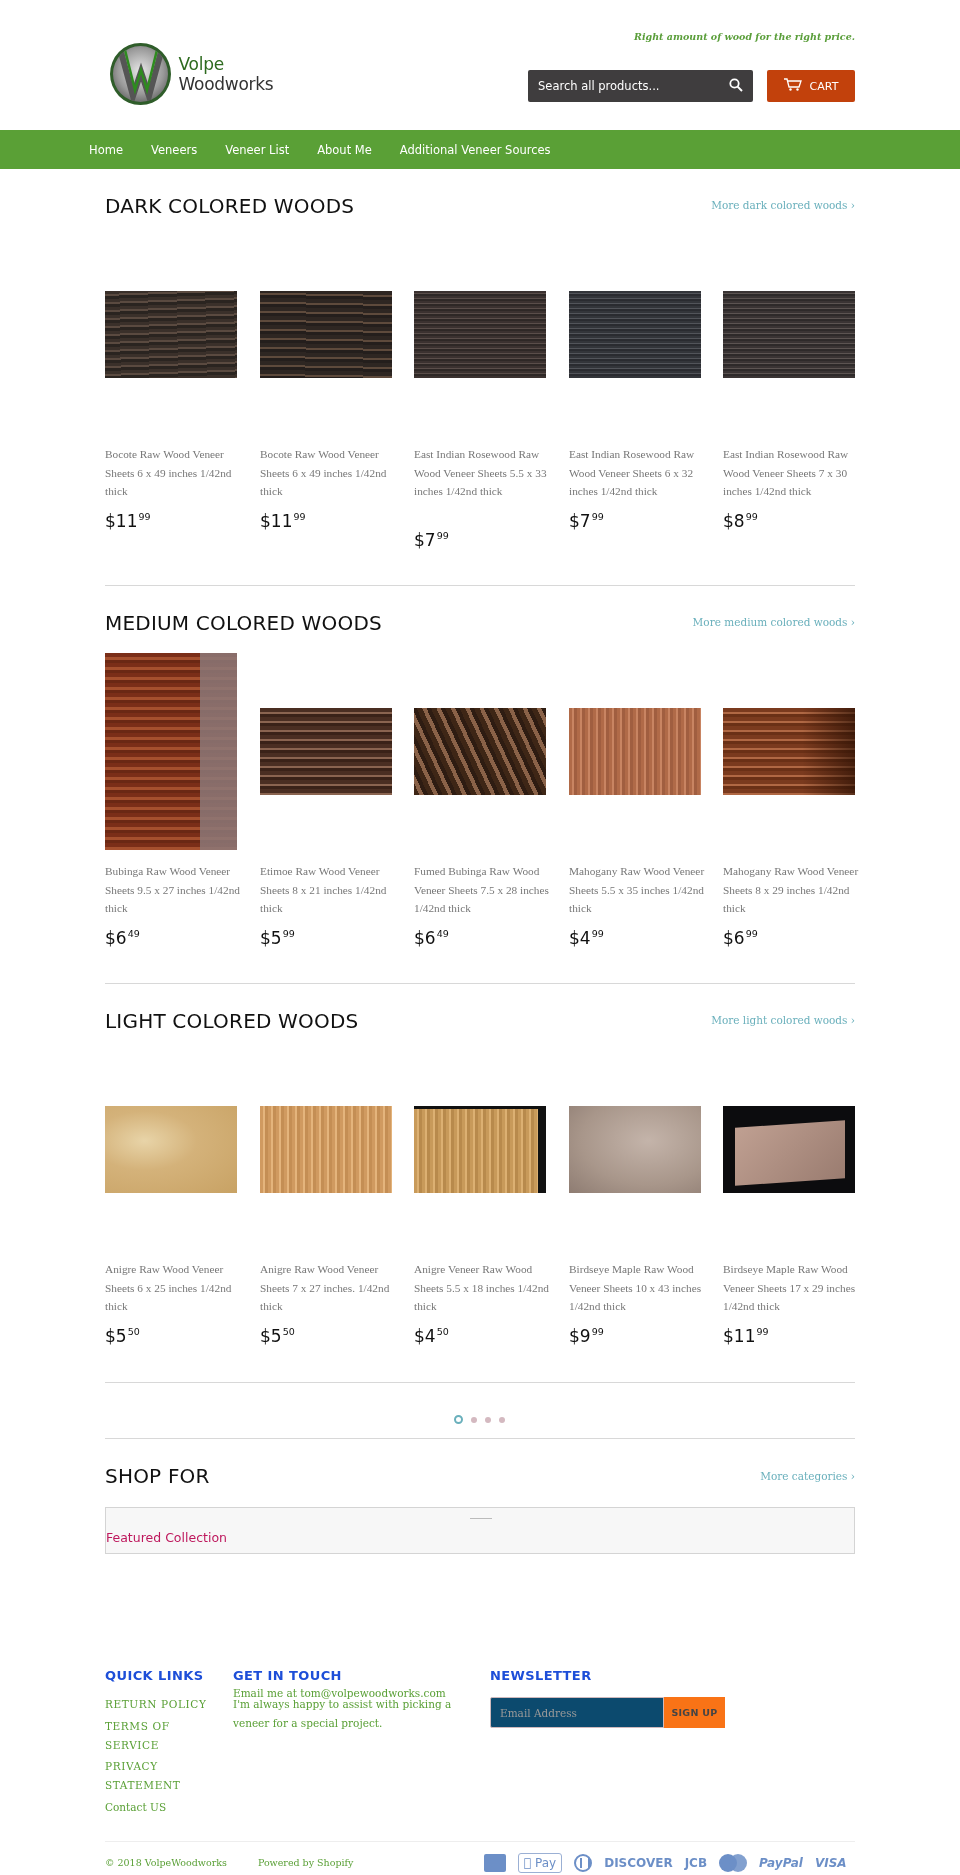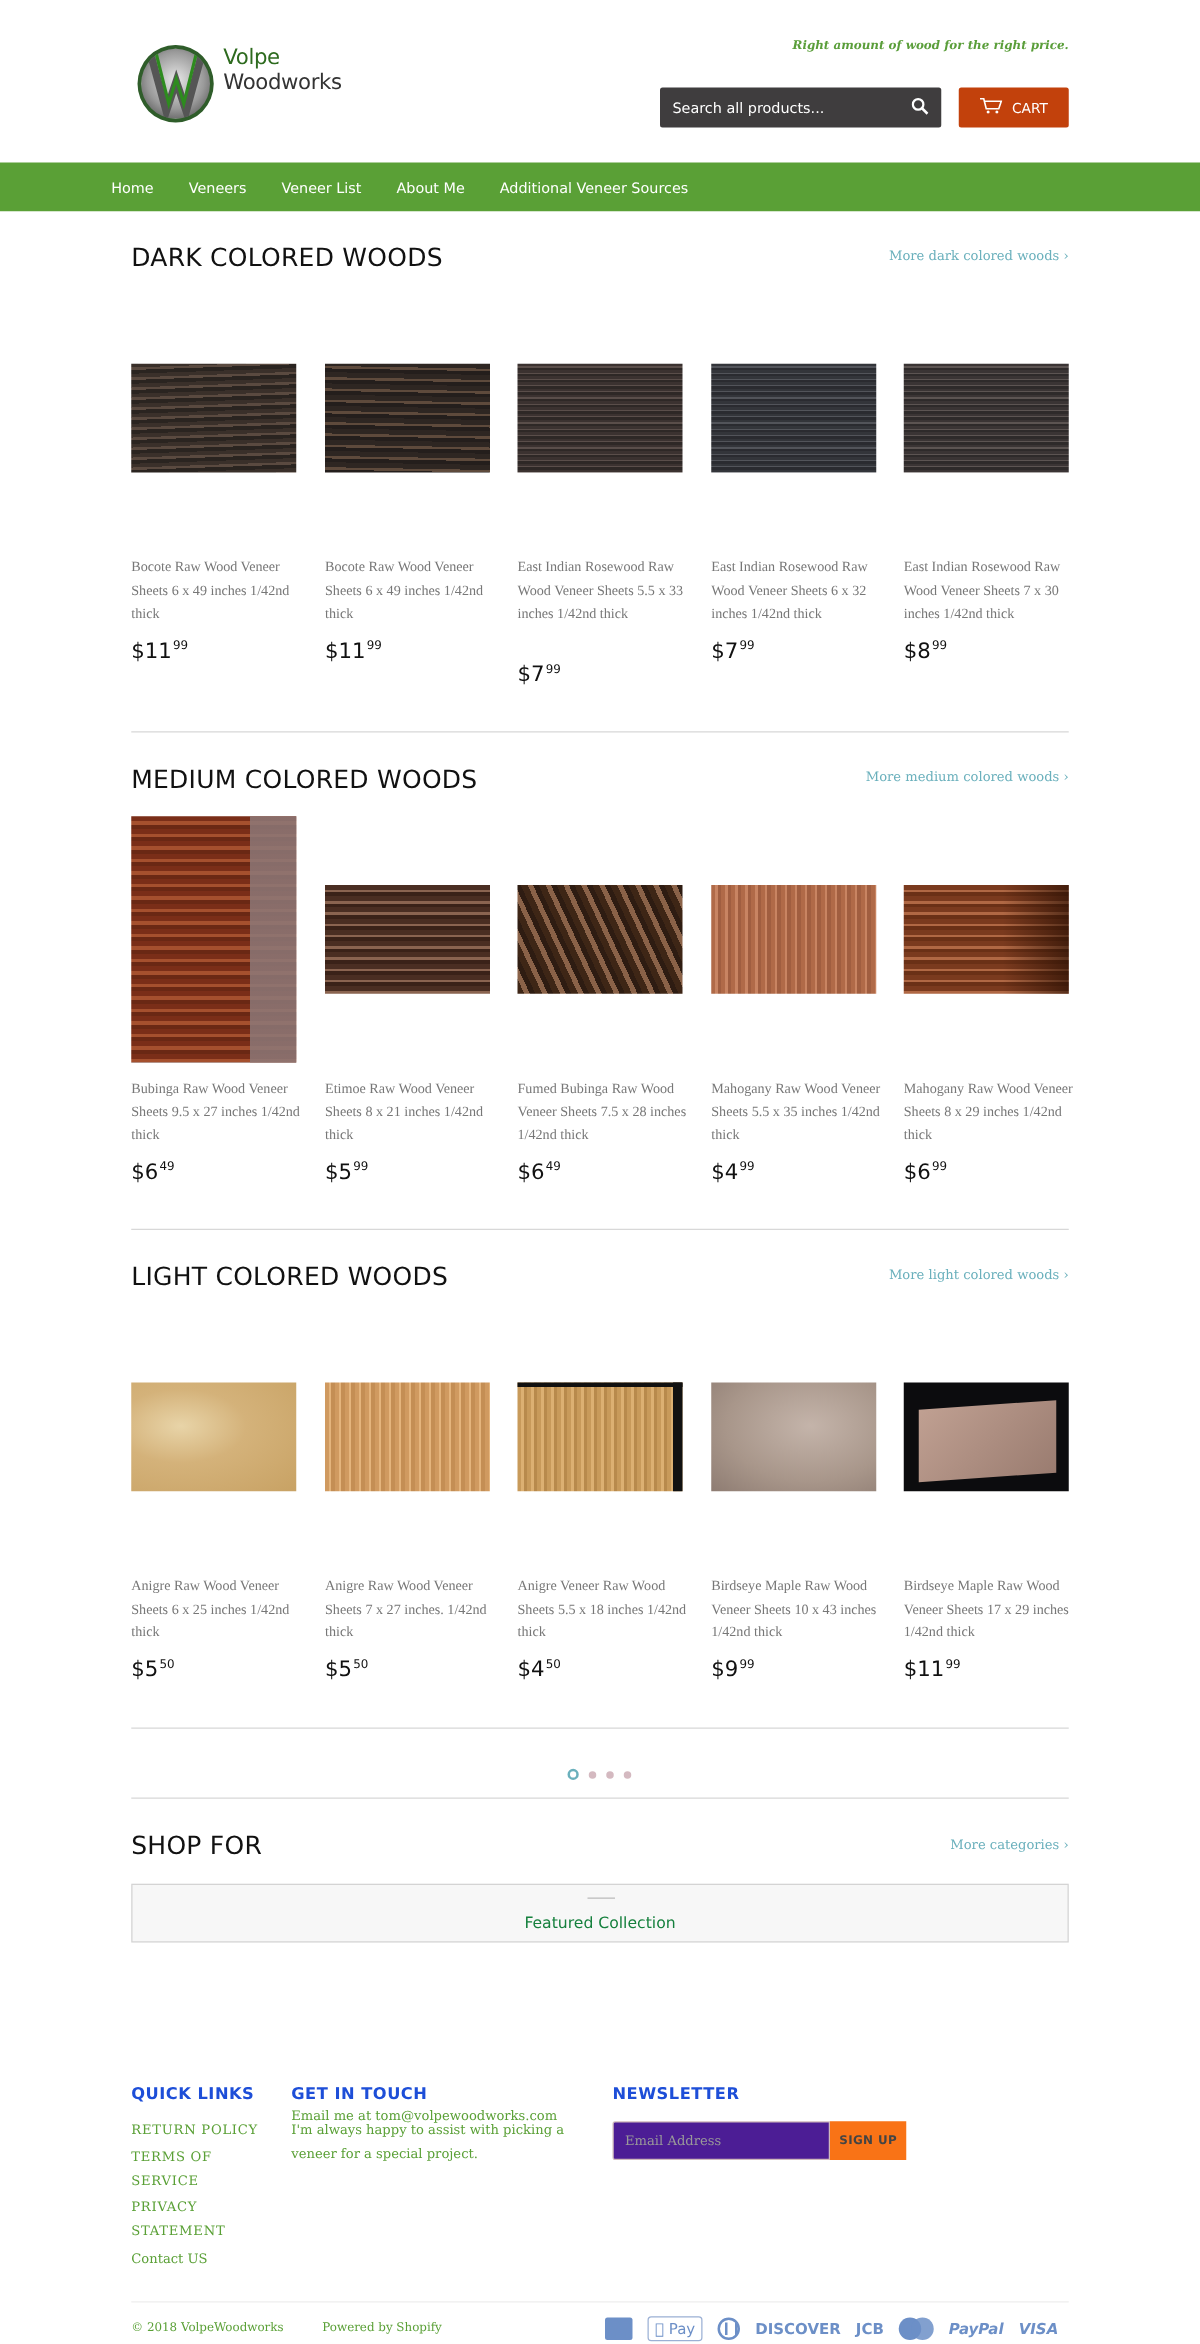--- a/index.html
+++ b/index.html
@@ -1,19 +1,19 @@
 <!DOCTYPE html>
 <html><head>
 <meta charset="utf-8">
 <style>
   * { box-sizing: border-box; margin: 0; padding: 0; }
   body { width: 960px; height: 1875px; background: #fff; font-family: "DejaVu Sans", sans-serif; color: #000; position: relative; overflow: hidden; }
 
   
-  .logo { position: absolute; left: 110px; top: 36px; width: 210px; height: 76px; display: flex; align-items: flex-start; }
+  .logo { position: absolute; left: 110px; top: 36px; width: 210px; height: 76px; display: flex; align-items: center; }
   .logo-mark { width: 62px; height: 62px; border-radius: 50%; background: radial-gradient(circle at 50% 45%, #e8e8e8 0%, #9a9a9a 55%, #3a3a3a 100%); border: 3px solid #2f5d2a; position: relative; overflow: hidden; }
   .logo-mark svg { position: absolute; left: 0; top: 0; }
   .logo-text { margin-left: 8px; font-family: "DejaVu Sans", sans-serif; font-size: 17px; color: #333; letter-spacing: -0.3px; }
   .logo-text .v { color: #2e6b1f; }
   .tagline { position: absolute; right: 105px; top: 31px; font-family: "DejaVu Serif", serif; font-style: italic; font-weight: bold; font-size: 9.5px; color: #5a9e3a; }
   .search { position: absolute; left: 528px; top: 70px; width: 225px; height: 32px; background: #3f3d3e; border-radius: 2px; display: flex; align-items: center; padding: 0 10px; color: #fff; font-size: 11.5px; }
   .search span.ph { flex: 1; }
   .cart { position: absolute; left: 767px; top: 70px; width: 88px; height: 32px; background: #c2410c; border-radius: 2px; display: flex; align-items: center; justify-content: center; color: #fff; font-size: 11px; gap: 8px; }
 
   
@@ -32,27 +32,27 @@
   .price sup { font-size: 9.5px; vertical-align: 7px; margin-left: 1px; }
   .hr { position: absolute; left: 105px; width: 750px; height: 1px; background: #d8d8d8; }
 
   
   .dots { position: absolute; left: 454px; top: 1415px; display: flex; gap: 8px; align-items: center; }
   .dot { width: 6px; height: 6px; border-radius: 50%; background: #d4b9c0; }
   .dot.active { width: 9px; height: 9px; background: #fff; border: 2px solid #6ab0bc; }
 
   .featured { position: absolute; left: 105px; top: 1507px; width: 750px; height: 47px; background: #f7f7f7; border: 1px solid #d4d4d4; }
   .featured .bar { position: absolute; left: 364px; top: 10px; width: 22px; height: 1px; background: #bbb; }
-  .featured .lbl { position: absolute; left: 0; width: 100%; top: 22px; text-align: center; font-size: 12.5px; color: #15803d; }
+  .featured .lbl { position: absolute; left: 0; width: 100%; top: 22px; text-align: left; font-size: 12.5px; color: #be185d; }
 
   
   .fhead { position: absolute; font-size: 13px; color: #1d4ed8; letter-spacing: 0.4px; font-weight: bold; }
   .flink { position: absolute; font-family: "DejaVu Serif", serif; font-size: 10.5px; color: #5aa036; line-height: 19px; letter-spacing: 0.6px; }
   .ftext { position: absolute; font-family: "DejaVu Serif", serif; font-size: 10.5px; color: #5aa036; line-height: 19px; }
-  .email { position: absolute; left: 490px; top: 1697px; width: 174px; height: 31px; background: #4c1d95; border: 1px solid #cfb9bc; border-radius: 2px 0 0 2px; padding-left: 9px; font-family: "DejaVu Serif", serif; font-size: 10.5px; color: #999; display: flex; align-items: center; }
+  .email { position: absolute; left: 490px; top: 1697px; width: 174px; height: 31px; background: #0c4a6e; border: 1px solid #cfb9bc; border-radius: 2px 0 0 2px; padding-left: 9px; font-family: "DejaVu Serif", serif; font-size: 10.5px; color: #999; display: flex; align-items: center; }
   .signup { position: absolute; left: 664px; top: 1697px; width: 61px; height: 31px; background: #f97316; font-size: 9.5px; font-weight: bold; color: #444; display: flex; align-items: center; justify-content: center; letter-spacing: 0.3px; }
   .fhr { position: absolute; left: 105px; top: 1841px; width: 750px; height: 1px; background: #eee; }
   .copy { position: absolute; left: 105px; top: 1857px; font-family: "DejaVu Serif", serif; font-size: 9.5px; color: #5aa036; }
   .pay { position: absolute; left: 484px; top: 1853px; display: flex; align-items: center; gap: 12px; }
   .pay .pi { font-size: 12px; font-weight: bold; color: #6c8fc7; font-style: italic; }
   .amex { width: 22px; height: 18px; background: #6c8fc7; border-radius: 2px; }
   .apay { border: 1px solid #9bb0d4; border-radius: 3px; font-size: 11px; color: #6c8fc7; padding: 2px 5px; font-style: normal !important; font-weight: normal !important; }
   .diners { width: 18px; height: 18px; border-radius: 50%; border: 2px solid #6c8fc7; position: relative; }
   .diners::after { content: ""; position: absolute; left: 4px; top: 2px; width: 6px; height: 10px; border-left: 2px solid #6c8fc7; border-right: 2px solid #6c8fc7; }
   .mc { width: 28px; height: 18px; position: relative; }

